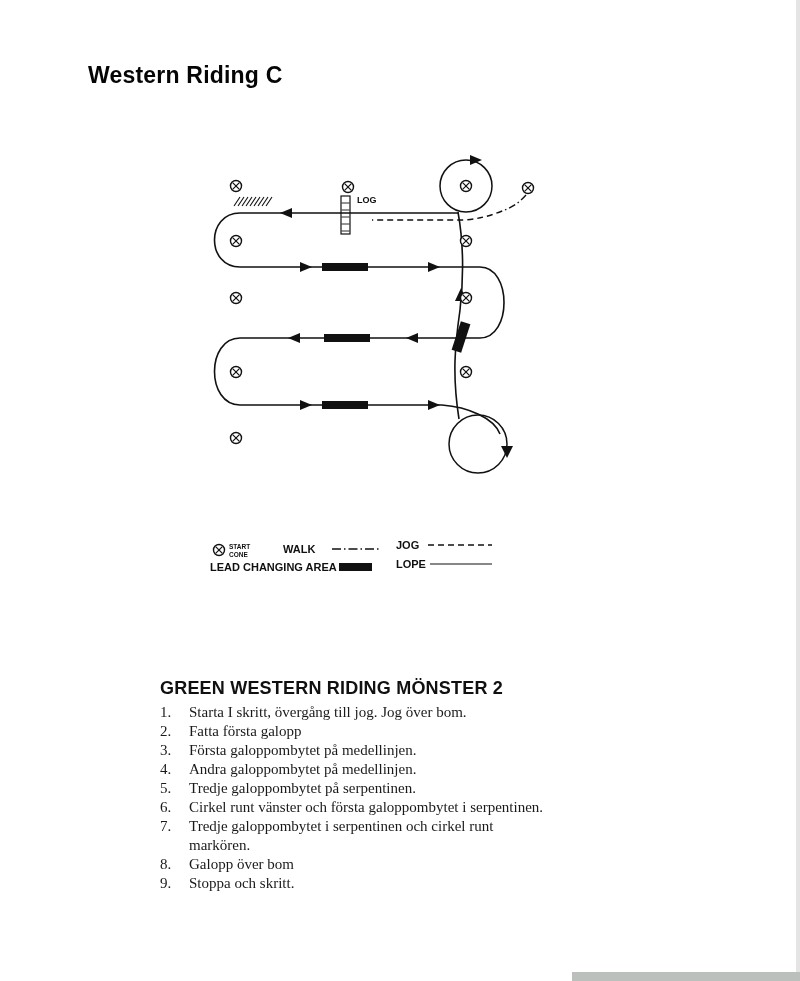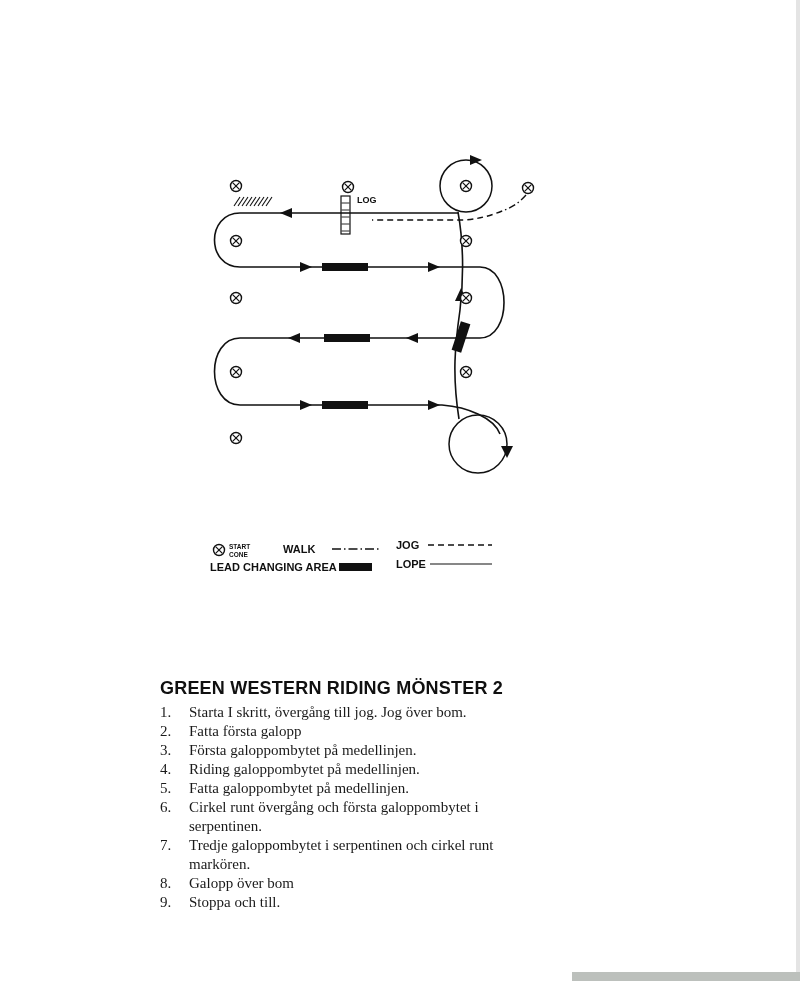--- a/index.html
+++ b/index.html
@@ -40,20 +40,21 @@
     position:absolute;left:572px;top:972px;width:228px;height:9px;
     background:#bcc0bc;
   }
   svg text{font-family:"Liberation Sans",sans-serif;fill:#101010;}
 </style>
 </head>
 <body>
 
 <div class="page">
 
+  <div class="doc-title">Western Riding C</div>
 
   <svg class="diagram-svg" viewBox="185 140 375 450">
     <defs>
       <g id="cone">
         <circle r="5.5" fill="#ffffff" stroke="#111111" stroke-width="1.4"></circle>
         <line x1="-3.4" y1="-3.4" x2="3.4" y2="3.4" stroke="#111111" stroke-width="1.2"></line>
         <line x1="-3.4" y1="3.4" x2="3.4" y2="-3.4" stroke="#111111" stroke-width="1.2"></line>
       </g>
     </defs>
 
@@ -161,39 +162,39 @@
     <div class="step">
       <span class="step-num">2.</span>
       <span class="step-text">Fatta första galopp</span>
     </div>
     <div class="step">
       <span class="step-num">3.</span>
       <span class="step-text">Första galoppombytet på medellinjen.</span>
     </div>
     <div class="step">
       <span class="step-num">4.</span>
-      <span class="step-text">Riding galoppombytet på medellinjen.</span>
+      <span class="step-text">Andra galoppombytet på medellinjen.</span>
     </div>
     <div class="step">
       <span class="step-num">5.</span>
-      <span class="step-text">Fatta galoppombytet på medellinjen.</span>
+      <span class="step-text">Tredje galoppombytet på serpentinen.</span>
     </div>
     <div class="step">
       <span class="step-num">6.</span>
-      <span class="step-text">Cirkel runt övergång och första galoppombytet i serpentinen.</span>
+      <span class="step-text">Cirkel runt vänster och första galoppombytet i serpentinen.</span>
     </div>
     <div class="step">
       <span class="step-num">7.</span>
       <span class="step-text">Tredje galoppombytet i serpentinen och cirkel runt markören.</span>
     </div>
     <div class="step">
       <span class="step-num">8.</span>
       <span class="step-text">Galopp över bom</span>
     </div>
     <div class="step">
       <span class="step-num">9.</span>
-      <span class="step-text">Stoppa och till.</span>
+      <span class="step-text">Stoppa och skritt.</span>
     </div>
   </div>
 
   <div class="edge-right"></div>
   <div class="scan-strip"></div>
 </div>
 
 </body></html>

